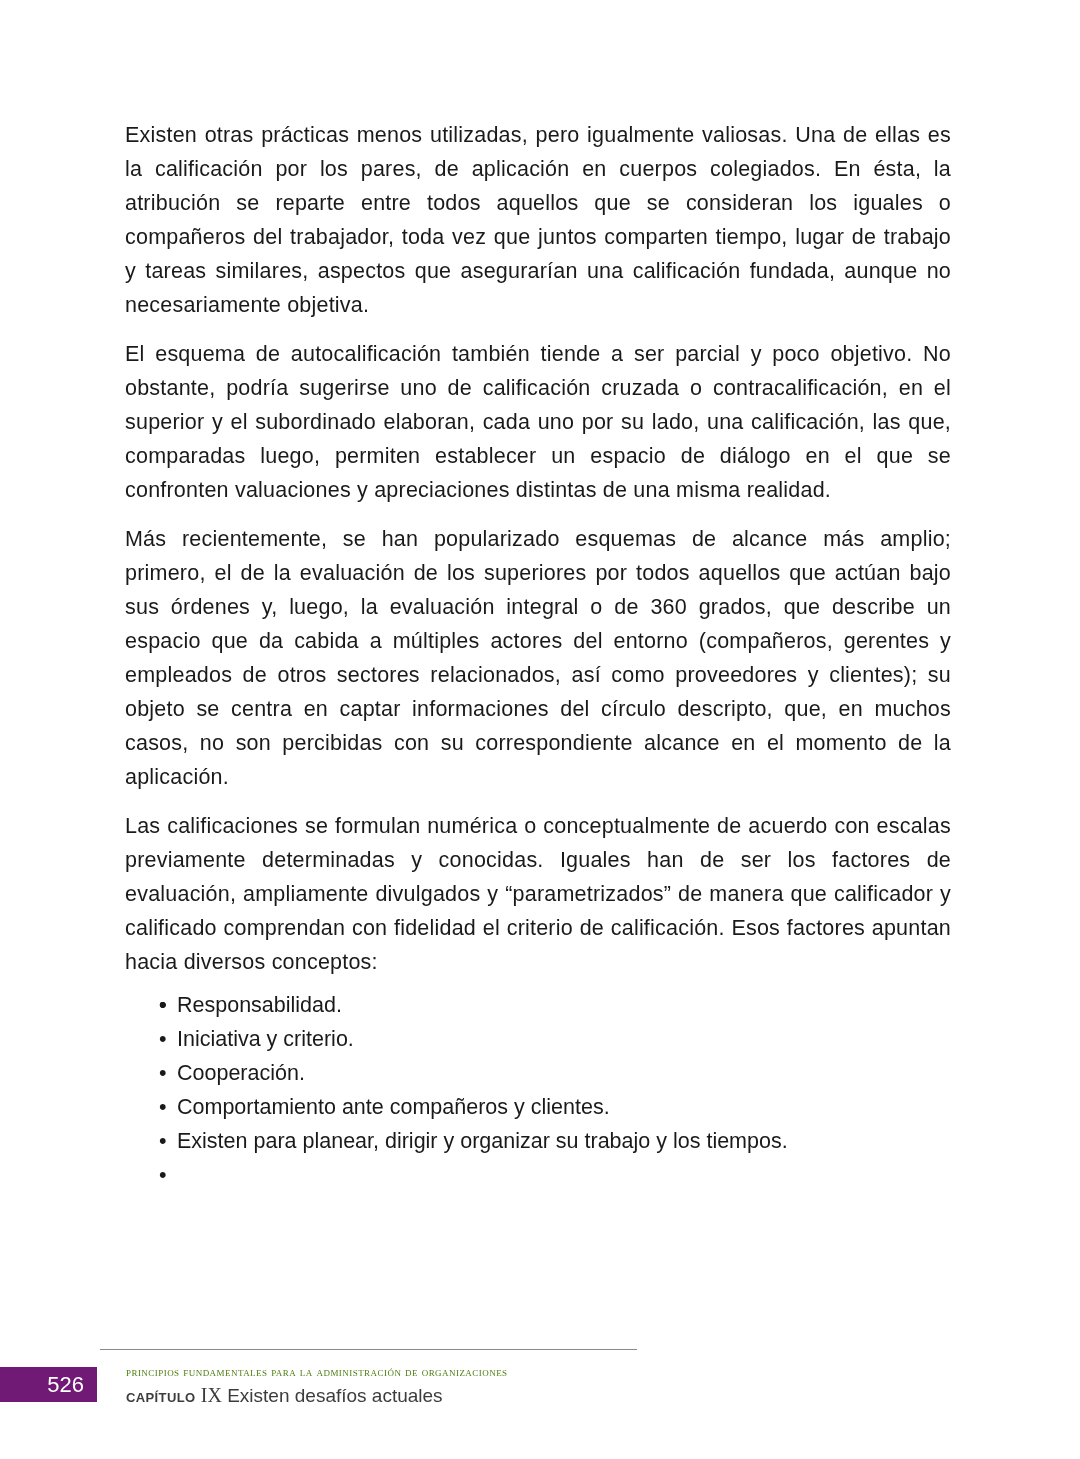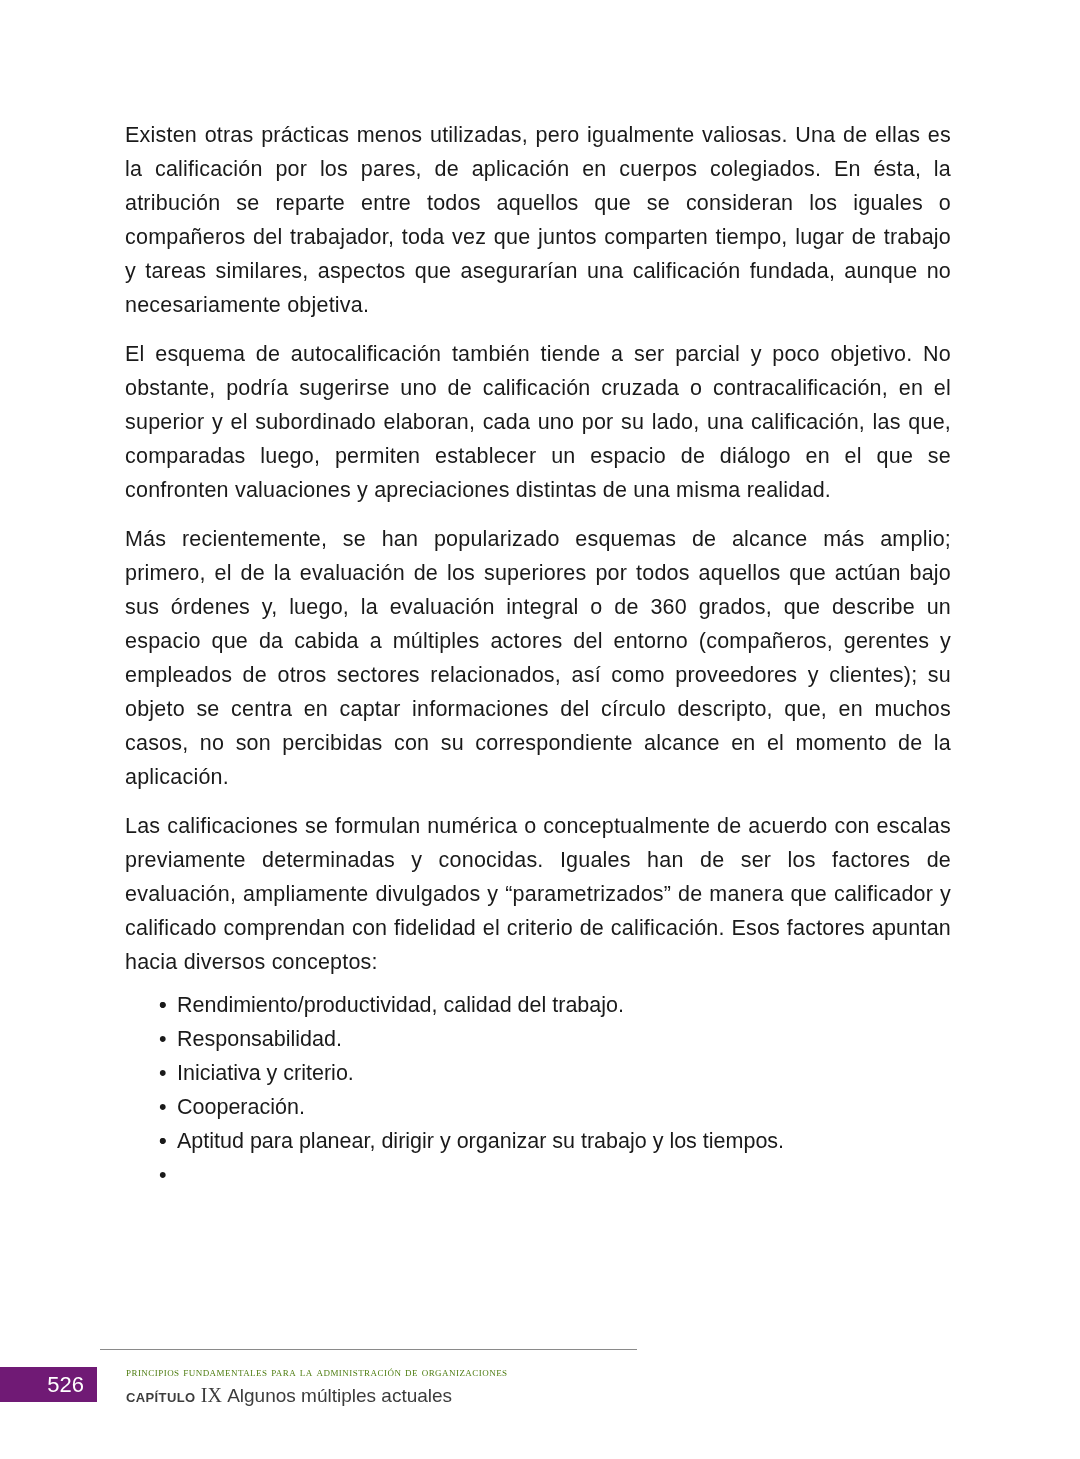--- a/index.html
+++ b/index.html
@@ -153,56 +153,56 @@
     <p class="para">El esquema de autocalificación también tiende a ser parcial y poco objetivo. No obstante, podría sugerirse uno de calificación cruzada o contracalificación, en el superior y el subordinado elaboran, cada uno por su lado, una calificación, las que, comparadas luego, permiten establecer un espacio de diálogo en el que se confronten valuaciones y apreciaciones distintas de una misma realidad.</p>
     <p class="para">Más recientemente, se han popularizado esquemas de alcance más amplio; primero, el de la evaluación de los superiores por todos aquellos que actúan bajo sus órdenes y, luego, la evaluación integral o de 360 grados, que describe un espacio que da cabida a múltiples actores del entorno (compañeros, gerentes y empleados de otros sectores relacionados, así como proveedores y clientes); su objeto se centra en captar informaciones del círculo descripto, que, en muchos casos, no son percibidas con su correspondiente alcance en el momento de la aplicación.</p>
     <p class="para">Las calificaciones se formulan numérica o conceptualmente de acuerdo con escalas previamente determinadas y conocidas. Iguales han de ser los factores de evaluación, ampliamente divulgados y “parametrizados” de manera que calificador y calificado comprendan con fidelidad el criterio de calificación. Esos factores apuntan hacia diversos conceptos:</p>
 
     <ul class="bullet-list">
       <li class="bullet-item">
         <span class="dot">•</span>
       </li>
       <li class="bullet-item">
         <span class="dot">•</span>
-        <span>Rendimiento/productividad, calidad del trabajo.</span>
       </li>
       <li class="bullet-item">
         <span class="dot">•</span>
         <span>Responsabilidad.</span>
       </li>
       <li class="bullet-item">
         <span class="dot">•</span>
         <span>Iniciativa y criterio.</span>
       </li>
       <li class="bullet-item">
         <span class="dot">•</span>
         <span>Cooperación.</span>
       </li>
       <li class="bullet-item">
         <span class="dot">•</span>
-      </li>
-      <li class="bullet-item">
-        <span class="dot">•</span>
-        <span>Aptitud para planear, dirigir y organizar su trabajo y los tiempos.</span>
+        <span>Comportamiento ante compañeros y clientes.</span>
+      </li>
+      <li class="bullet-item">
+        <span class="dot">•</span>
+        <span>Existen para planear, dirigir y organizar su trabajo y los tiempos.</span>
       </li>
       <li class="bullet-item">
         <span class="dot">•</span>
       </li>
     </ul>
 
   </div>
 
   <div class="footer">
     <div class="footer-rule"></div>
 
     <div class="page-number-box">
       <span class="num">526</span>
     </div>
 
     <div class="footer-texts">
       <div class="running-head">Principios fundamentales para la administración de organizaciones</div>
       <div class="chapter-line">
-        <span class="chapter-label">Capítulo</span><span>&nbsp;</span><span class="chapter-roman">IX</span><span>&nbsp;</span><span class="chapter-title">Algunos múltiples actuales</span>
+        <span class="chapter-label">Capítulo</span><span>&nbsp;</span><span class="chapter-roman">IX</span><span>&nbsp;</span><span class="chapter-title">Existen desafíos actuales</span>
       </div>
     </div>
   </div>
 
 </div>
 
 </body></html>

